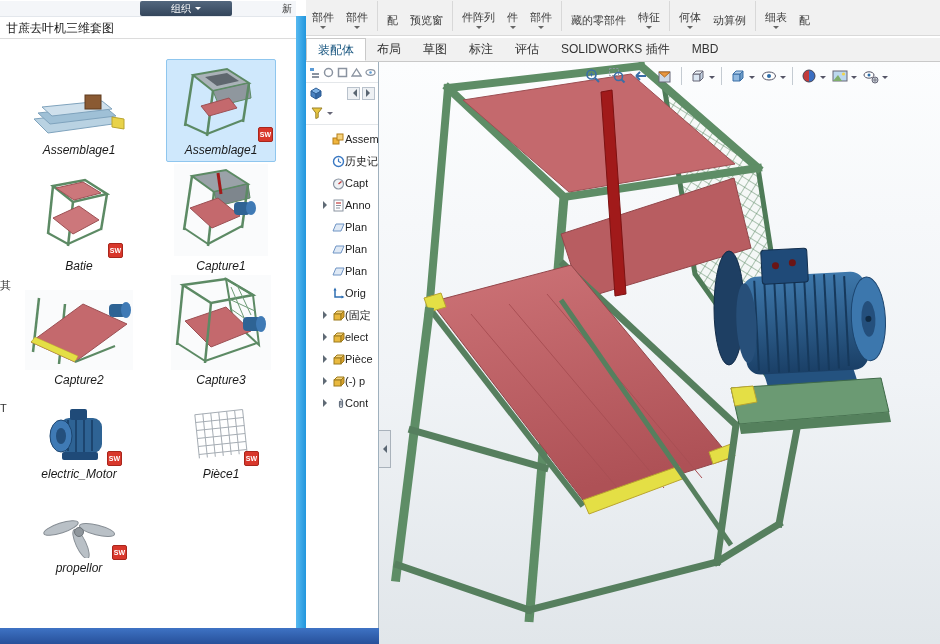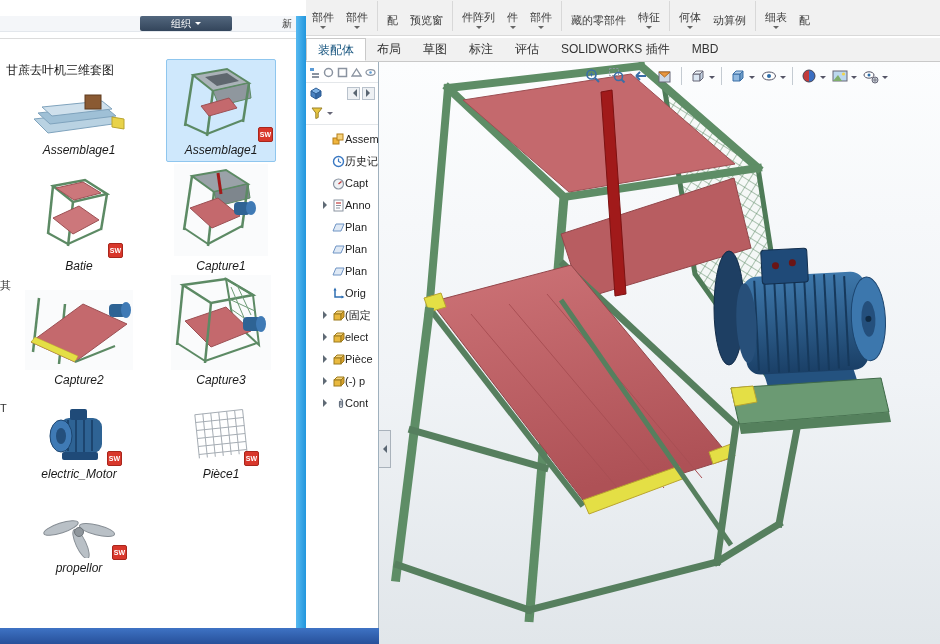--- a/index.html
+++ b/index.html
@@ -1,25 +1,25 @@
 <!DOCTYPE html>
 <html><head>
 <meta charset="utf-8">
 <style>
   * { margin:0; padding:0; box-sizing:border-box; }
   body { font-family:"Liberation Sans","DejaVu Sans",sans-serif; }
   .screen { position:relative; width:940px; height:644px; background:#fff; overflow:hidden; }
 
   
   .explorer { position:absolute; left:0; top:0; width:296px; height:628px; background:#fff; }
-  .exp-toolbar { position:absolute; left:0; top:16px; width:296px; height:16px; background:#f4f6f9; border-bottom:1px solid #e3e7ec; }
+  .exp-toolbar { position:absolute; left:0; top:1px; width:296px; height:16px; background:#f4f6f9; border-bottom:1px solid #e3e7ec; }
   .organize-btn { position:absolute; left:140px; top:0; width:92px; height:15px; background:linear-gradient(#53677e,#33455b); color:#fff; font-size:10px; display:flex; align-items:center; justify-content:center; gap:4px; border-radius:2px; cursor:default; }
   .organize-btn .caret-w { width:0; height:0; border:3px solid transparent; border-top-color:#fff; margin-top:3px; }
   .new-btn { position:absolute; left:282px; top:1px; font-size:10px; color:#333; }
-  .exp-title { position:absolute; left:6px; top:20px; font-size:12px; color:#1a1a1a; white-space:nowrap;margin-top:42px; }
+  .exp-title { position:absolute; left:6px; top:20px; font-size:12px; color:#1a1a1a; white-space:nowrap; }
   .exp-sep { position:absolute; left:0; top:38px; width:296px; height:1px; background:#dcdcdc; }
   .file-grid { position:absolute; left:8px; top:44px; width:284px; display:grid; grid-template-columns:1fr 1fr; grid-template-rows:118px 116px 114px 94px 94px; justify-items:center; align-items:end; }
   .file-item { display:flex; flex-direction:column; align-items:center; padding:4px 8px; border:1px solid transparent; }
   .file-item.selected { background:#cfe8fc; border:1px solid #8fc6ee; border-radius:2px; }
   .thumb-wrap { position:relative; line-height:0; }
   .sw-badge { position:absolute; right:-6px; bottom:-2px; width:15px; height:15px; background:#d8372b; border:1px solid #a8261c; border-radius:2px; color:#fff; font-size:7px; font-weight:bold; display:flex; align-items:center; justify-content:center; line-height:1; }
   .fname { font-size:12px; color:#1a1a1a; margin-top:3px; line-height:14px; white-space:nowrap;font-style:italic; }
   .clip { position:absolute; left:0; font-size:11px; color:#333; }
   .details-bar { position:absolute; left:0; top:628px; width:389px; height:16px; background:linear-gradient(#3e73c4,#27509a); }
   .bluestrip { position:absolute; left:296px; top:16px; width:10px; height:612px; background:linear-gradient(90deg,#57b9f0,#2196dd); }

